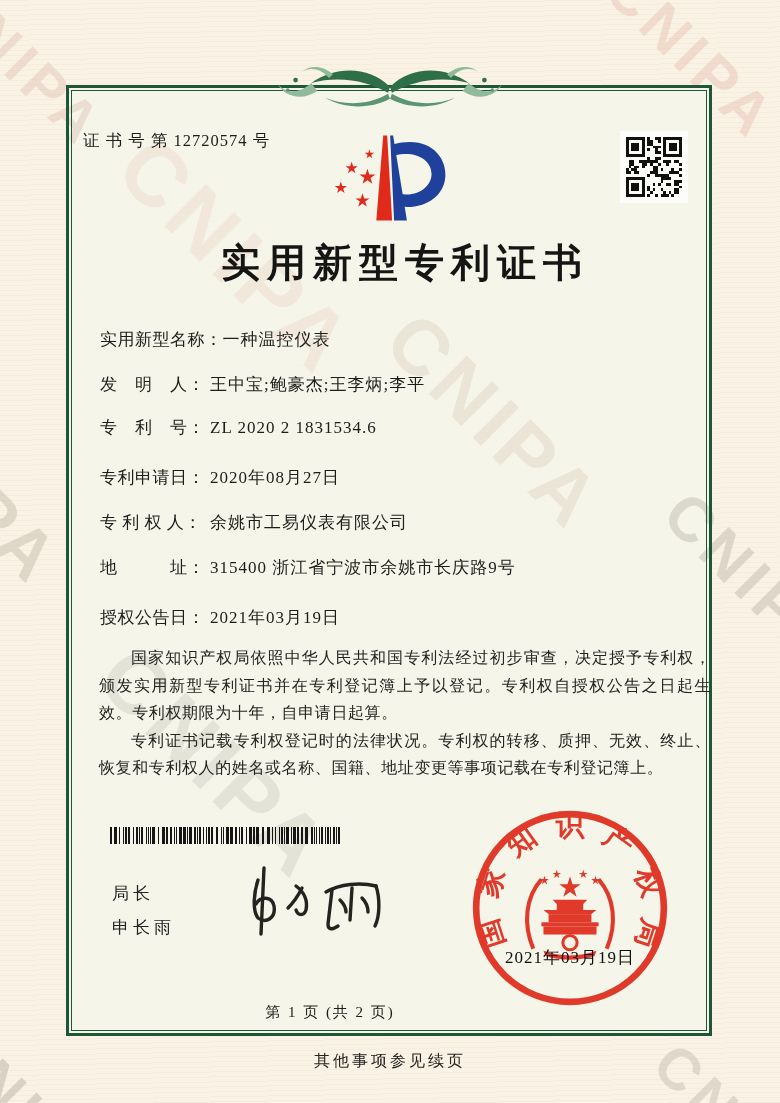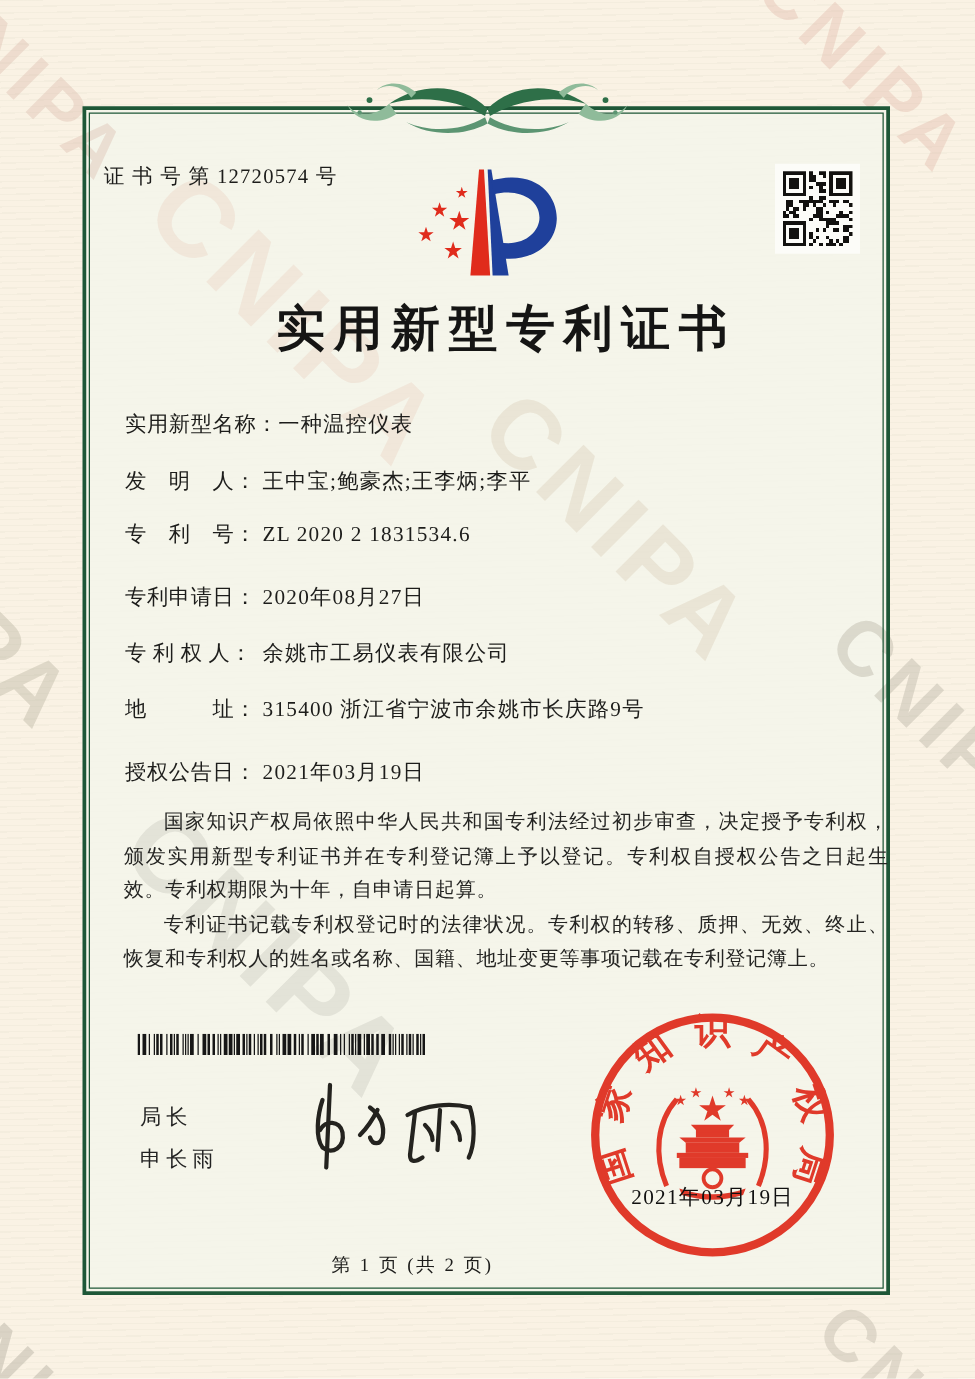--- a/index.html
+++ b/index.html
@@ -475,14 +475,15 @@
         <rect x="-28" y="0" width="56" height="4"></rect>
         <rect x="-26" y="4" width="52" height="8"></rect>
         <path d="M-26,28 C-10,34 10,34 26,28 L24,33 C8,38 -8,38 -24,33 Z"></path>
       </g>
       <circle class="rs" cx="0" cy="20" r="7" stroke-width="3"></circle>
     </g>
   </svg>
   <div class="seal-date">2021年03月19日</div>
 
   <div class="pageinfo">第 1 页 (共 2 页)</div>
+  <div class="continuation">其他事项参见续页</div>
 
 </div>
 
 </body></html>

